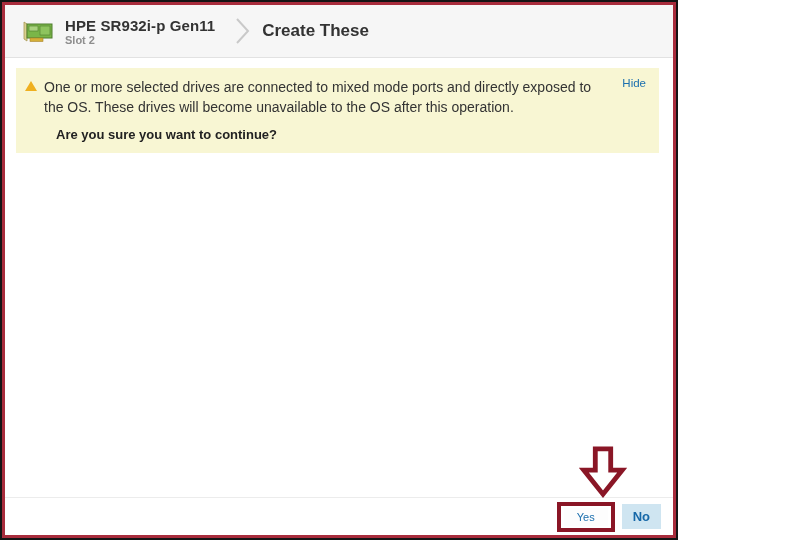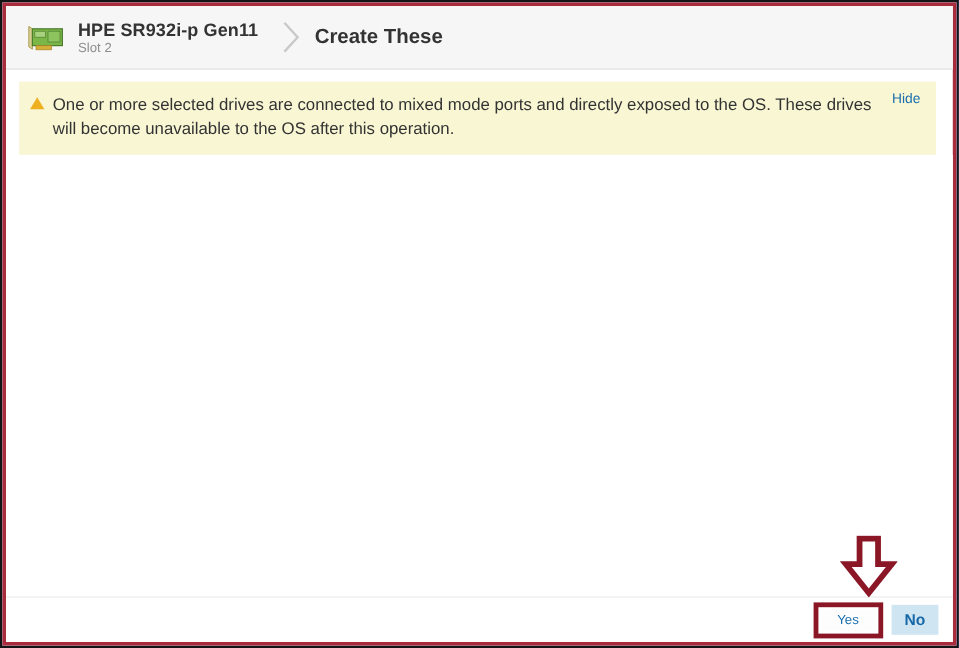--- a/index.html
+++ b/index.html
@@ -4,24 +4,24 @@
 <style>
   * { box-sizing: border-box; margin: 0; padding: 0; }
   body {
     font-family: "Liberation Sans", sans-serif;
     background: #fff;
     width: 799px;
     height: 540px;
   }
   .outer {
     position: relative;
-    width: 799px;
+    width: 678px;
     height: 540px;
     border: 2px solid #141414;
-    background: #3b82f6;
+    background: #a3a3a3;
     padding-left: 17px;
   }
   .inner {
     position: absolute;
     inset: 0;
     border: 3px solid #a82c3c;
     background: #ffffff;
     display: flex;
     flex-direction: column;
   }
@@ -31,21 +31,21 @@
     flex: 0 0 53px;
     background: #f6f6f6;
     border-bottom: 1px solid #e2e2e2;
     display: flex;
     align-items: center;
     padding-left: 15px;
   }
   .controller-tile { display: flex; align-items: center; cursor: pointer; }
   .card-icon { margin-right: 9px; display: inline-flex; }
   .controller-name { font-size: 15px; font-weight: 700; color: #333; letter-spacing: .1px; }
-  .controller-slot { font-size: 11px; color: #8e8e8e; margin-top: 0; }
+  .controller-slot { font-size: 11px; color: #8e8e8e; margin-top: 0; font-weight: bold; }
   .chevron { margin: 0 12px 0 20px; display: inline-flex; }
   .page-title { font-size: 17px; font-weight: 700; color: #333; }
   
   .warning-banner {
     position: relative;
     margin: 10px 14px 0 11px;
     background: #f8f6d3;
     padding: 9px 46px 11px 12px;
   }
   .warn-icon {
@@ -149,20 +149,21 @@
           <polyline points="2,2 13,14 2,26" fill="none" stroke="#c9c9c9" stroke-width="2"></polyline>
         </svg>
       </span>
       <h1 class="page-title">Create These</h1>
     </header>
 
     <div class="warning-banner">
       <span class="warn-icon"></span>
       <p class="warn-msg">One or more selected drives are connected to mixed mode ports and directly exposed to the OS. These drives will become unavailable to the OS after this operation.</p>
       <a class="hide-link">Hide</a>
+      <p class="warn-question">Are you sure you want to continue?</p>
     </div>
 
     <main class="dialog-body"></main>
 
     <svg class="annot-arrow" viewBox="0 0 48 54">
       <polygon points="16,3 32,3 32,25 44,25 24,50 4,25 16,25" fill="#ffffff" stroke="#8a1626" stroke-width="5" stroke-linejoin="miter"></polygon>
     </svg>
 
     <footer class="dialog-footer">
       <span class="annot-box">

